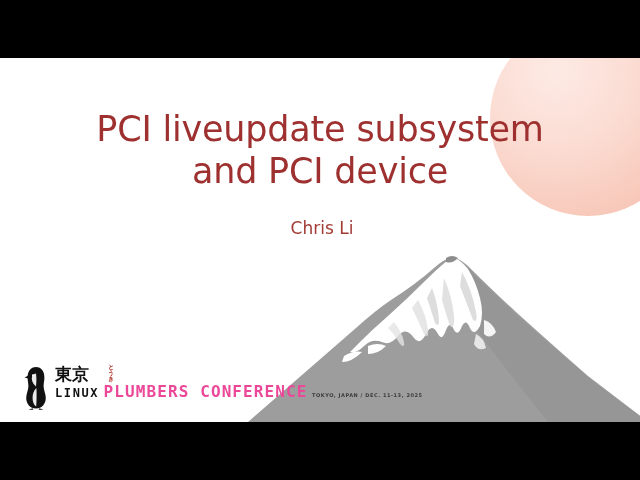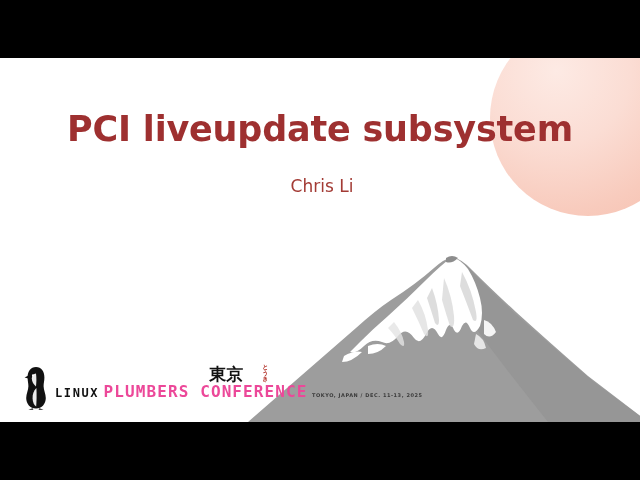--- a/index.html
+++ b/index.html
@@ -70,21 +70,21 @@
     left: 0;
     top: 50px;
     width: 640px;
     text-align: center;
     z-index: 10;
   }
   .slide-title {
     margin: 0;
     font-size: 35px;
     line-height: 1.20;
-    font-weight: 700;
+    font-weight: 400;
     letter-spacing: -0.2px;
     color: #9e3030;
     font-family: "DejaVu Sans", sans-serif;
   }
   .slide-title .line { display: block; }
   .slide-presenter {
     margin: 26px 0 0 4px;
     font-size: 17px;
     font-weight: 400;
     color: #a33b35;
@@ -107,21 +107,20 @@
     flex: 0 0 auto;
     margin-top: 2px;
   }
   .penguin svg { display: block; width: 100%; height: 100%; }
   .logo-text { display: block; }
   .logo-row-tokyo {
     display: flex;
     align-items: flex-end;
     gap: 19px;
     line-height: 1;
-    justify-content: center;
   }
   .tokyo-kanji {
     font-size: 17px;
     font-weight: 700;
     color: #111111;
     font-family: "DejaVu Sans", sans-serif;
     letter-spacing: 0px;
   }
   .tokyo-kana {
     font-size: 6px;
@@ -194,20 +193,21 @@
         <path d="M236 78 Q244 80 248 90 Q242 98 236 92 Z" fill="#ffffff" opacity="0.9"></path>
         <path d="M228 92 Q236 96 238 106 Q230 110 226 102 Z" fill="#ffffff" opacity="0.75"></path>
 
         <path d="M198 16 Q204 12 210 16 Q204 22 198 20 Z" fill="#8d8d8d"></path>
       </svg>
     </div>
 
     <div class="title-block">
       <h1 class="slide-title">
         <span class="line">PCI liveupdate subsystem</span>
+        <span class="line">and PCI device</span>
       </h1>
       <div class="slide-presenter">Chris Li</div>
     </div>
 
     <div class="logo-lockup">
       <span class="penguin">
         <svg viewBox="0 0 24 44" xmlns="http://www.w3.org/2000/svg">
           <path d="M12 1 C6.6 1 3.6 5.4 3.6 11.6 C3.6 15 4.4 17.4 4.4 20.2
                    C4.4 24 2.2 27.6 2.2 32 C2.2 37.6 6 42.6 12 42.6
                    C18 42.6 21.8 37.6 21.8 32 C21.8 27.6 19.6 24 19.6 20.2

